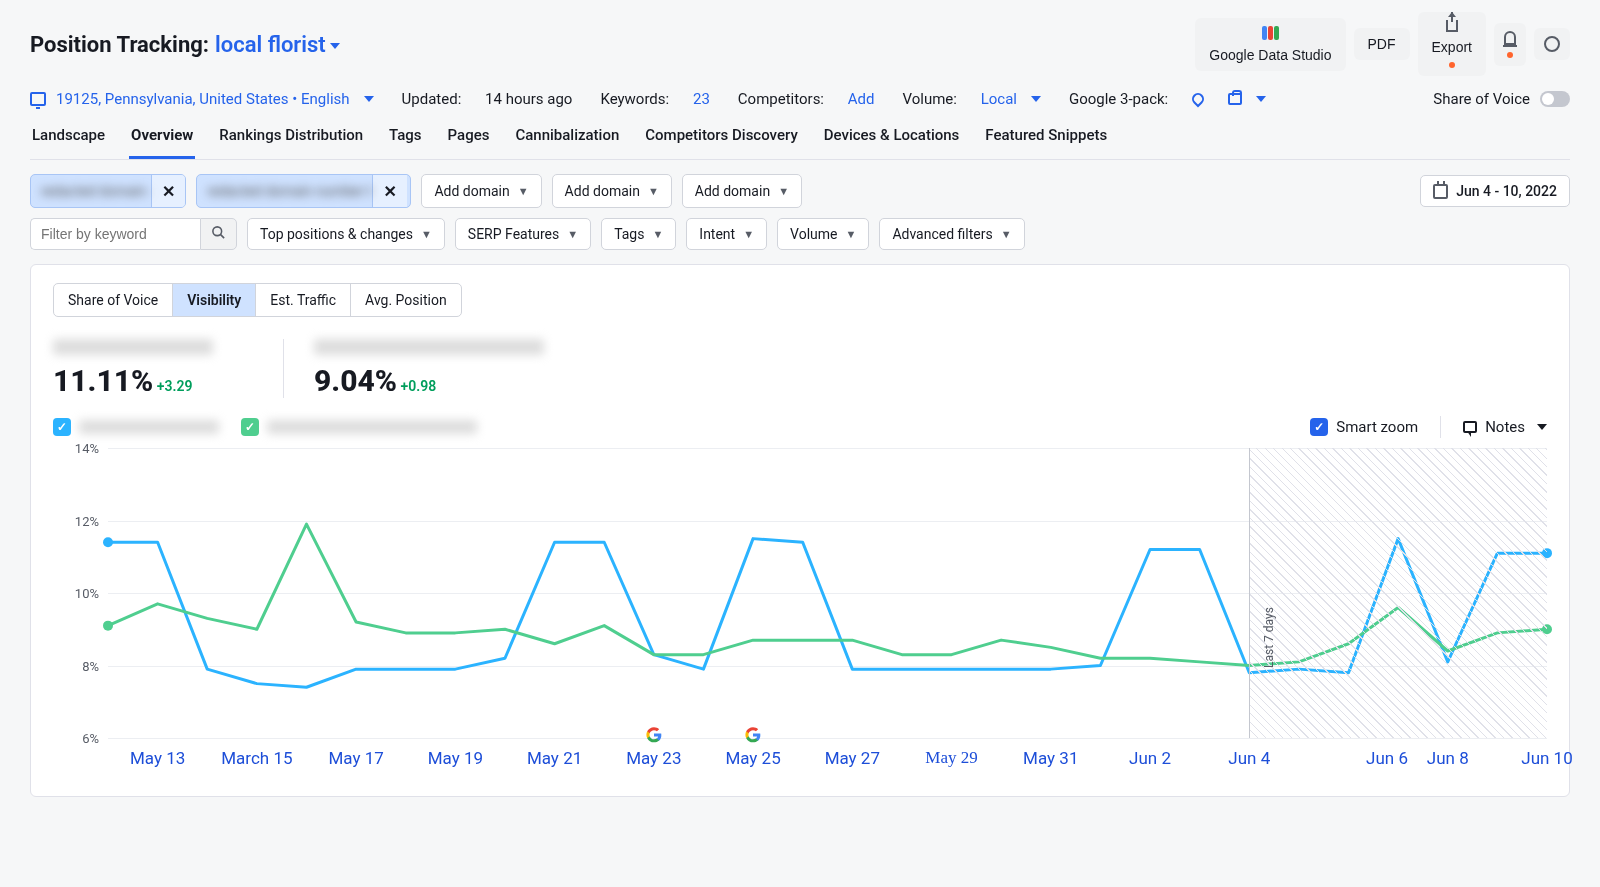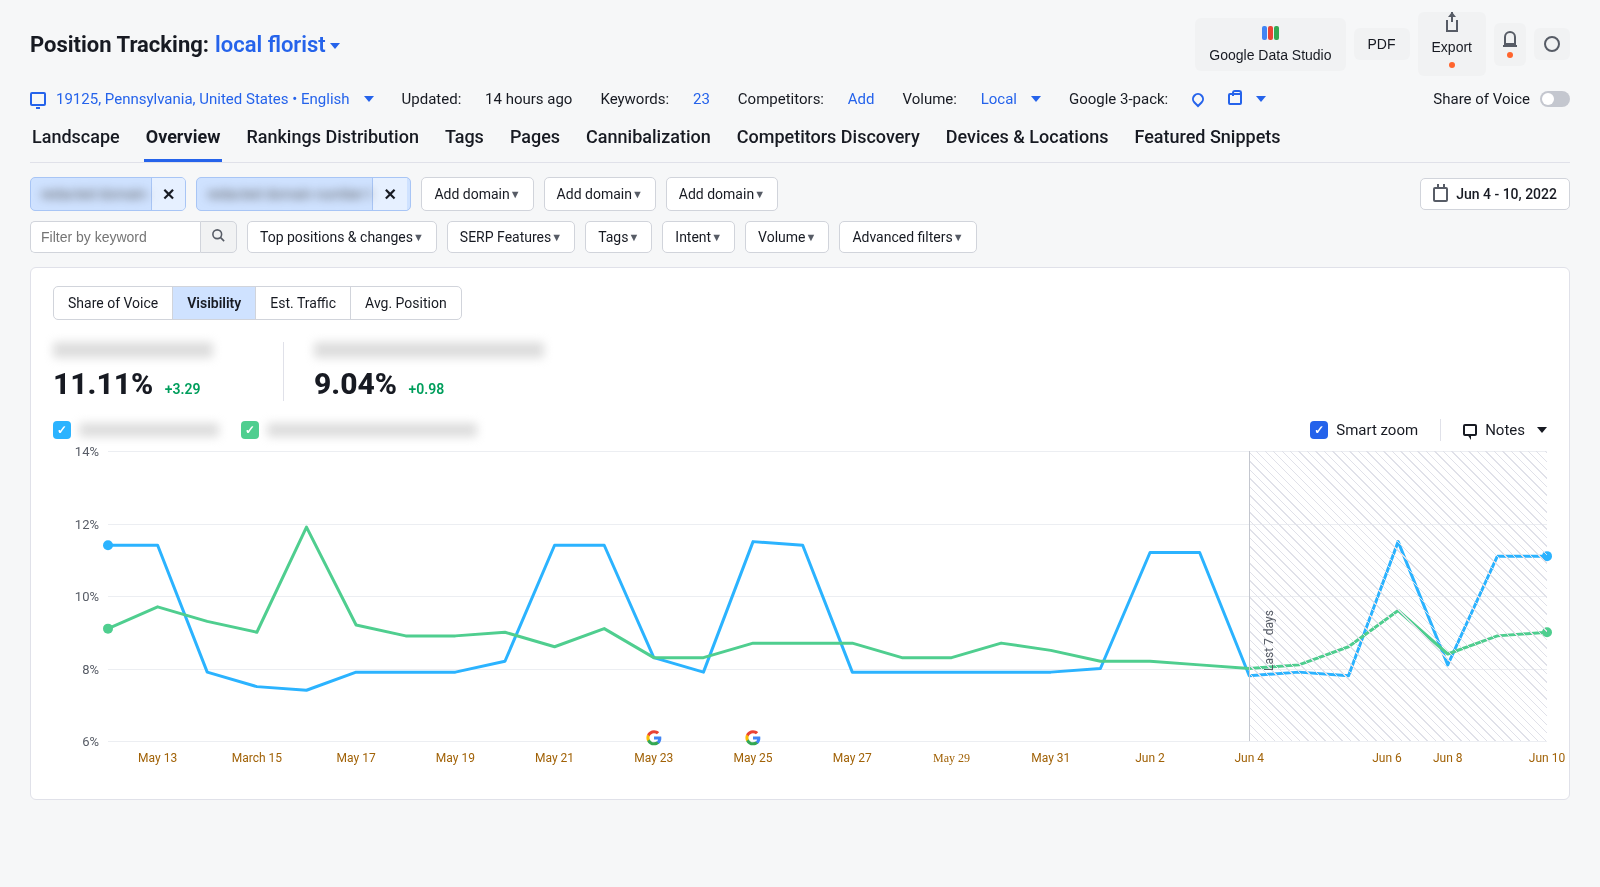--- a/index.html
+++ b/index.html
@@ -13,60 +13,60 @@
 .btn { background: #f1f2f3; border: none; border-radius: 6px; padding: 8px 14px; font-size: 14px; color: #171a22; cursor: pointer; display: inline-flex; align-items: center; gap: 7px; font-weight: 500; flex-direction: column;}
 .btn-icon-only { padding: 8px 10px; }
 .dot-orange { width: 6px; height: 6px; background: #ff642d; border-radius: 50%; display: inline-block; }
 .context-row { display: flex; align-items: center; gap: 28px; margin-bottom: 18px; font-size: 15px; }
 .context-item { display: inline-flex; align-items: center; gap: 10px; }
 .link-blue { color: #2563eb; cursor: pointer; }
 .monitor-icon { width: 16px; height: 14px; border: 2px solid #2563eb; border-radius: 2px; position: relative; display: inline-block; }
 .monitor-icon::after { content: ""; position: absolute; bottom: -5px; left: 4px; width: 4px; height: 3px; border-bottom: 2px solid #2563eb; }
 .toggle { width: 30px; height: 16px; background: #c4c7cf; border-radius: 10px; position: relative; display: inline-block; }
 .toggle::after { content: ""; position: absolute; width: 12px; height: 12px; background: #fff; border-radius: 50%; top: 2px; left: 2px; }
-.tabs { display: flex; gap: 22px; border-bottom: 1px solid #e0e1e9; font-size: 18px; }
+.tabs { display: flex; gap: 22px; border-bottom: 1px solid #e0e1e9; font-size: 15px; }
 .tab { padding: 0 2px 12px; cursor: pointer; color: #171a22; font-weight: 500;}
 .tab.active { border-bottom: 3px solid #2563eb; font-weight: 700; }
 .filters-row { display: flex; align-items: center; justify-content: space-between; padding: 14px 30px 0; gap: 10px; }
 .filters-left { display: flex; flex-wrap: wrap; gap: 10px; }
 .chip { display: inline-flex; align-items: center; border: 1px solid #a8c5f5; background: #cfe2ff; border-radius: 5px; height: 34px; overflow: hidden;}
 .chip-label { padding: 0 10px; filter: blur(5px); color: #555; width: 120px; white-space: nowrap; overflow: hidden;}
 .chip-close { border-left: 1px solid #a8c5f5; padding: 0 10px; height: 100%; display: flex; align-items: center; cursor: pointer; font-size: 16px; font-weight: 700; background:#e6f0ff;}
-.sel { border: 1px solid #d1d4db; background: #fff; border-radius: 5px; padding: 7px 12px; display: inline-flex; align-items: center; cursor: pointer; font-size: 14px; color:#171a22;}
+.sel { border: 1px solid #d1d4db; background: #fff; border-radius: 5px; padding: 7px 12px; display: inline-flex; align-items: center; gap: 8px; cursor: pointer; font-size: 14px; color:#171a22;}
 .sel .chev { color: #575c66; font-size:11px;}
 .date-btn { border: 1px solid #d1d4db; background: #fff; border-radius: 5px; padding: 7px 12px; display: inline-flex; align-items: center; gap: 8px; font-weight: 500;}
 .filters-row2 { display: flex; gap: 10px; padding: 10px 30px 14px; flex-wrap: wrap; }
 .search-group { display: flex; }
 .search-input { border: 1px solid #d1d4db; border-right: none; border-radius: 5px 0 0 5px; padding: 7px 10px; width: 170px; font-size: 14px; }
 .search-btn { border: 1px solid #d1d4db; border-radius: 0 5px 5px 0; padding: 0 10px; background: #f1f2f3; cursor: pointer; }
 .panel { margin: 0 30px 30px; background: #fff; border: 1px solid #e0e1e9; border-radius: 6px; padding: 18px 22px; }
 .seg-tabs { display: inline-flex; border: 1px solid #d1d4db; border-radius: 5px; overflow: hidden; margin-bottom: 22px; }
 .seg-tab { padding: 8px 14px; cursor: pointer; border-right: 1px solid #d1d4db; font-size: 14px; }
 .seg-tab:last-child { border-right: none; }
 .seg-tab.active { background: #cfe2ff; font-weight: 600; }
 .metrics-row { display: flex; gap: 40px; margin-bottom: 18px; align-items: flex-start;}
 .metric { padding-right: 30px;}
 .metric + .metric { border-left: 1px solid #e0e1e9; padding-left: 30px;}
 .metric-name { filter: blur(5px); color: #777; margin-bottom: 8px; height: 16px; width: 160px; background: #ddd; border-radius: 3px;}
 .metric-val { font-size: 30px; font-weight: 800; display: inline-block; }
-.metric-delta { font-size: 14px; color: #009e5c; margin-left: 8px; font-weight: 600; text-align: center; }
+.metric-delta { font-size: 14px; color: #009e5c; font-weight: 600; text-align: center; }
 .legend-row { display: flex; justify-content: space-between; align-items: center; margin-bottom: 10px; }
 .legend-left { display: flex; gap: 22px; align-items: center; }
 .legend-item { display: flex; align-items: center; gap: 8px; }
 .checkbox { width: 18px; height: 18px; border-radius: 4px; display: inline-flex; align-items: center; justify-content: center; color: #fff; font-size: 12px; font-weight:700;}
 .cb-blue { background: #2bb3ff; }
 .cb-green { background: #4fce8f; }
 .legend-label { filter: blur(5px); color: #888; width: 140px; height: 14px; background: #ddd; border-radius: 3px;}
 .legend-right { display: flex; gap: 22px; align-items: center; font-size: 15px; }
 .chart-area { position: relative; height: 330px; margin-top: 10px; padding-left: 55px;}
 .y-axis { position: absolute; left: 0; top: 0; height: 290px; width: 54px; }
 .y-tick { position: absolute; right: 8px; font-size: 13px; color: #575c66; transform: translateY(-50%); text-align: right; }
 .grid-line { position: absolute; left: 55px; right: 0; height: 1px; background: #eceef2; }
 .x-axis { position: absolute; left: 55px; right: 0; bottom: 0; height: 30px; display: flex; }
-.x-tick { position: absolute; font-size: 12px; color: #a16207; transform: translateX(-50%); white-space: nowrap;}
+.x-tick { position: absolute; font-size: 17px; color: #1d4ed8; transform: translateX(-50%); white-space: nowrap;}
 .plot { position: absolute; left: 55px; right: 0; top: 0; height: 290px; }
 svg.lines { width: 100%; height: 100%; overflow: visible;}
 .hatched { position: absolute; top: 0; height: 290px; background: repeating-linear-gradient(45deg, transparent, transparent 5px, #e0e1e9 5px, #e0e1e9 6px); border-left: 1px solid #c4c7cf;}
 .last7 { position: absolute; transform: rotate(-90deg); transform-origin: left top; font-size: 12px; color: #575c66; white-space: nowrap; }
 .g-icon { position: absolute; width: 16px; height: 16px; transform: translateX(-50%); bottom: 35px;}
 .calendar-icon { width:15px; height:15px; border:2px solid #575c66; border-radius:2px; position:relative; display:inline-block;}
 .calendar-icon::before{content:"";position:absolute;top:-5px;left:2px;width:2px;height:4px;background:#575c66;box-shadow:6px 0 #575c66;}
 .pin-icon{ width:12px;height:12px;border:2px solid #2563eb;border-radius:50% 50% 50% 0;transform:rotate(-45deg);display:inline-block;}
 .bag-icon{ width:14px;height:12px;border:2px solid #2563eb;border-radius:2px;display:inline-block;position:relative;}
 .bag-icon::before{content:"";position:absolute;top:-5px;left:2px;width:6px;height:4px;border:2px solid #2563eb;border-bottom:none;border-radius:3px 3px 0 0;}

